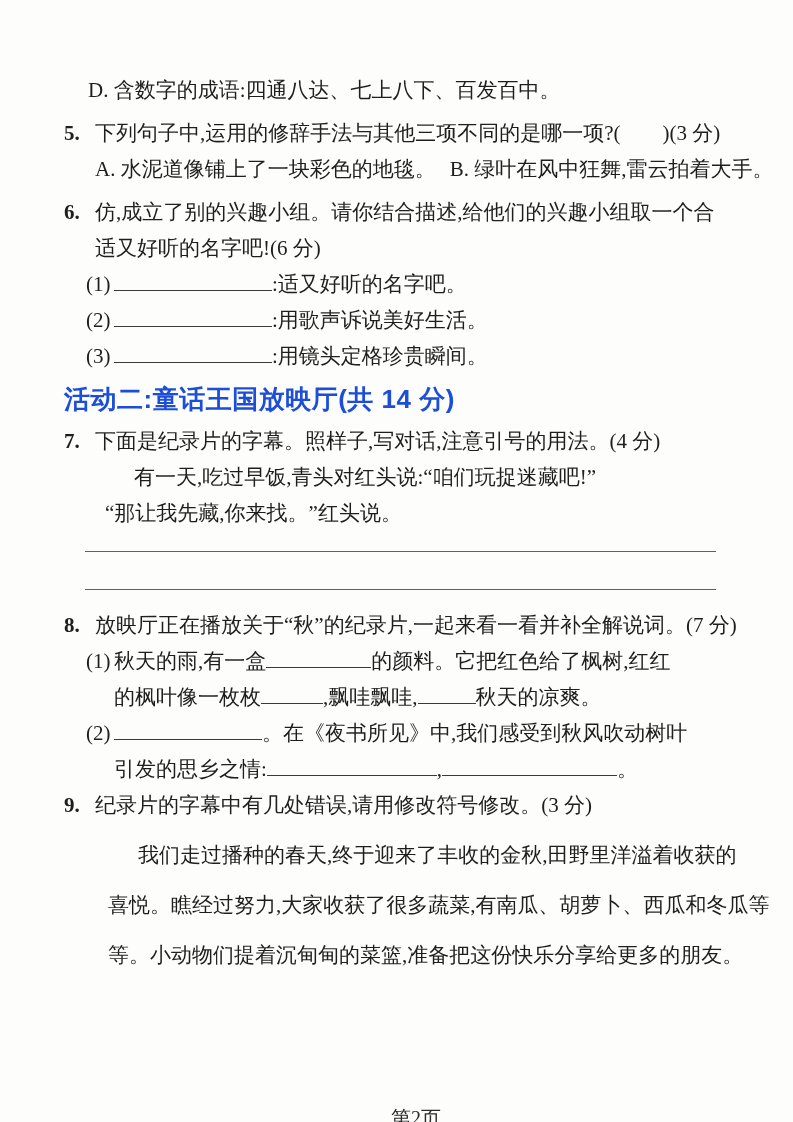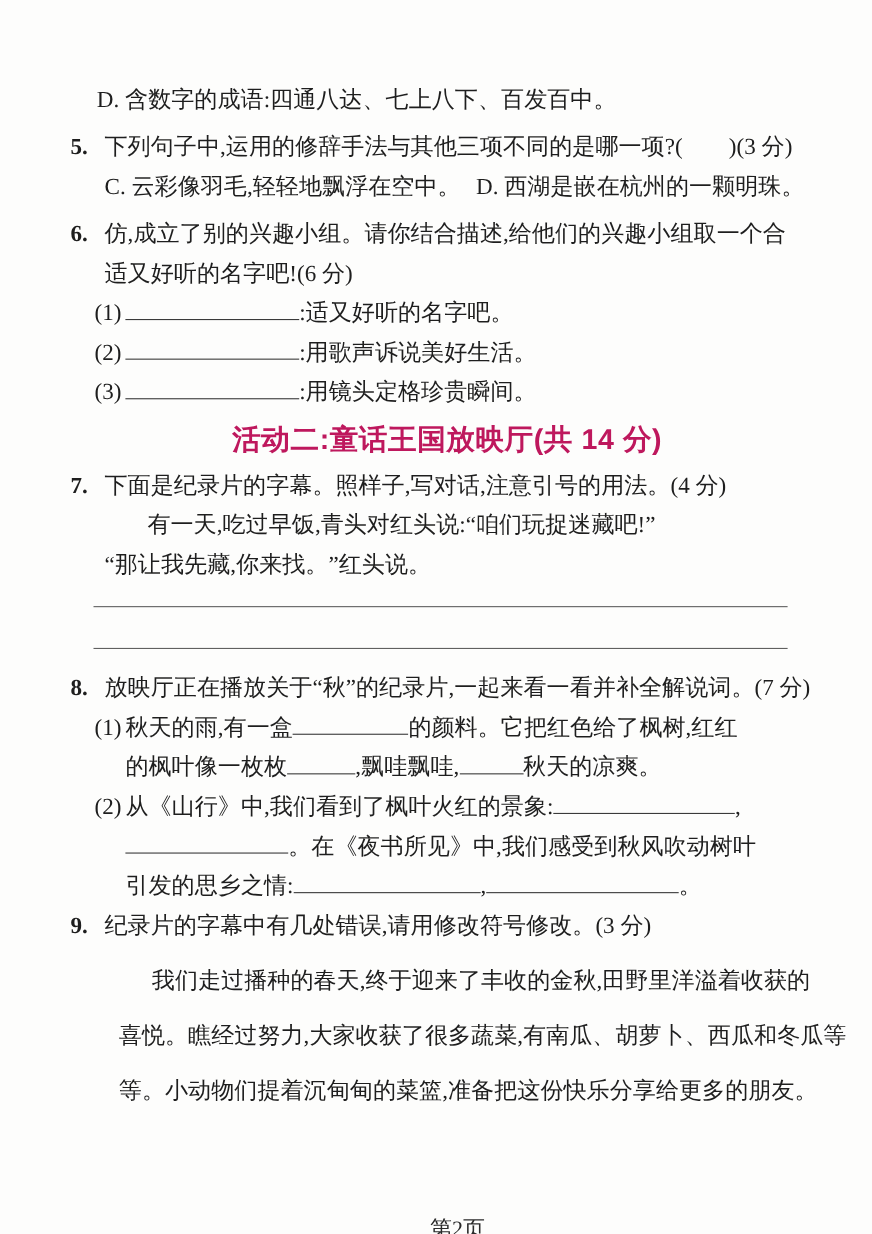--- a/index.html
+++ b/index.html
@@ -34,31 +34,30 @@
   }
   .w158 { width: 158px; }
   .w105 { width: 105px; }
   .w62  { width: 62px; }
   .w58  { width: 58px; }
   .w165 { width: 165px; }
   .w148 { width: 148px; }
   .w170 { width: 170px; }
   .w175 { width: 175px; }
   .section-header {
-    text-align: center;
     font-family: "Liberation Sans", "DejaVu Sans", sans-serif;
     font-weight: 700;
     font-size: 26px;
     line-height: 34px;
     margin-top: 8px;
     letter-spacing: 0.5px;
-    color: #be185d;
+    color: #1d4ed8;
   }
   .dialog-1 { margin-left: 39px; }
-  .dialog-2 { margin-left: 0; }
+  .dialog-2 { margin-left: 10px; }
   .answer-area { margin-left: 21px; width: 631px; }
   .ans-line { border-bottom: 1.6px solid #606060; }
   .ans-line-1 { height: 21px; }
   .ans-line-2 { height: 38px; }
   .sub-item { position: relative; margin-left: -9px; padding-left: 28px; }
   .sub-label { position: absolute; left: 0; top: 0; }
   .passage { margin-left: 44px; margin-top: 7px; line-height: 50px; }
   .passage .p-line { white-space: nowrap; }
   .passage .p-first { text-indent: 30px; }
   .page-footer {
@@ -75,22 +74,22 @@
 <body>
 
 <div class="page">
 
   <div class="line optd-top">D. 含数字的成语:四通八达、七上八下、百发百中。</div>
 
   <div class="question">
     <span class="qnum">5.</span>
     <div class="line">下列句子中,运用的修辞手法与其他三项不同的是哪一项?(　　)(3 分)</div>
     <div class="opts-row">
-      <span>C. 云彩像羽毛,轻轻地飘浮在空中。</span>
-      <span>D. 西湖是嵌在杭州的一颗明珠。</span>
+      <span>A. 水泥道像铺上了一块彩色的地毯。</span>
+      <span>B. 绿叶在风中狂舞,雷云拍着大手。</span>
     </div>
   </div>
 
   <div class="question">
     <span class="qnum">6.</span>
     <div class="line">仿,成立了别的兴趣小组。请你结合描述,给他们的兴趣小组取一个合</div>
     <div class="line">适又好听的名字吧!(6 分)</div>
 
     <div class="line sub-item">
       <span class="sub-label">(1)</span>
@@ -125,21 +124,20 @@
     <div class="line">放映厅正在播放关于“秋”的纪录片,一起来看一看并补全解说词。(7 分)</div>
 
     <div class="sub-item">
       <span class="sub-label">(1)</span>
       <div class="line"><span>秋天的雨,有一盒</span><span class="blank w105"></span><span>的颜料。它把红色给了枫树,红红</span></div>
       <div class="line"><span>的枫叶像一枚枚</span><span class="blank w62"></span><span>,飘哇飘哇,</span><span class="blank w58"></span><span>秋天的凉爽。</span></div>
     </div>
 
     <div class="sub-item">
       <span class="sub-label">(2)</span>
-      <div class="line"><span>从《山行》中,我们看到了枫叶火红的景象:</span><span class="blank w165"></span><span>,</span></div>
       <div class="line"><span class="blank w148"></span><span>。在《夜书所见》中,我们感受到秋风吹动树叶</span></div>
       <div class="line"><span>引发的思乡之情:</span><span class="blank w170"></span><span>,</span><span class="blank w175"></span><span>。</span></div>
     </div>
   </div>
 
   <div class="question" style="margin-top:0;">
     <span class="qnum">9.</span>
     <div class="line">纪录片的字幕中有几处错误,请用修改符号修改。(3 分)</div>
   </div>
 

